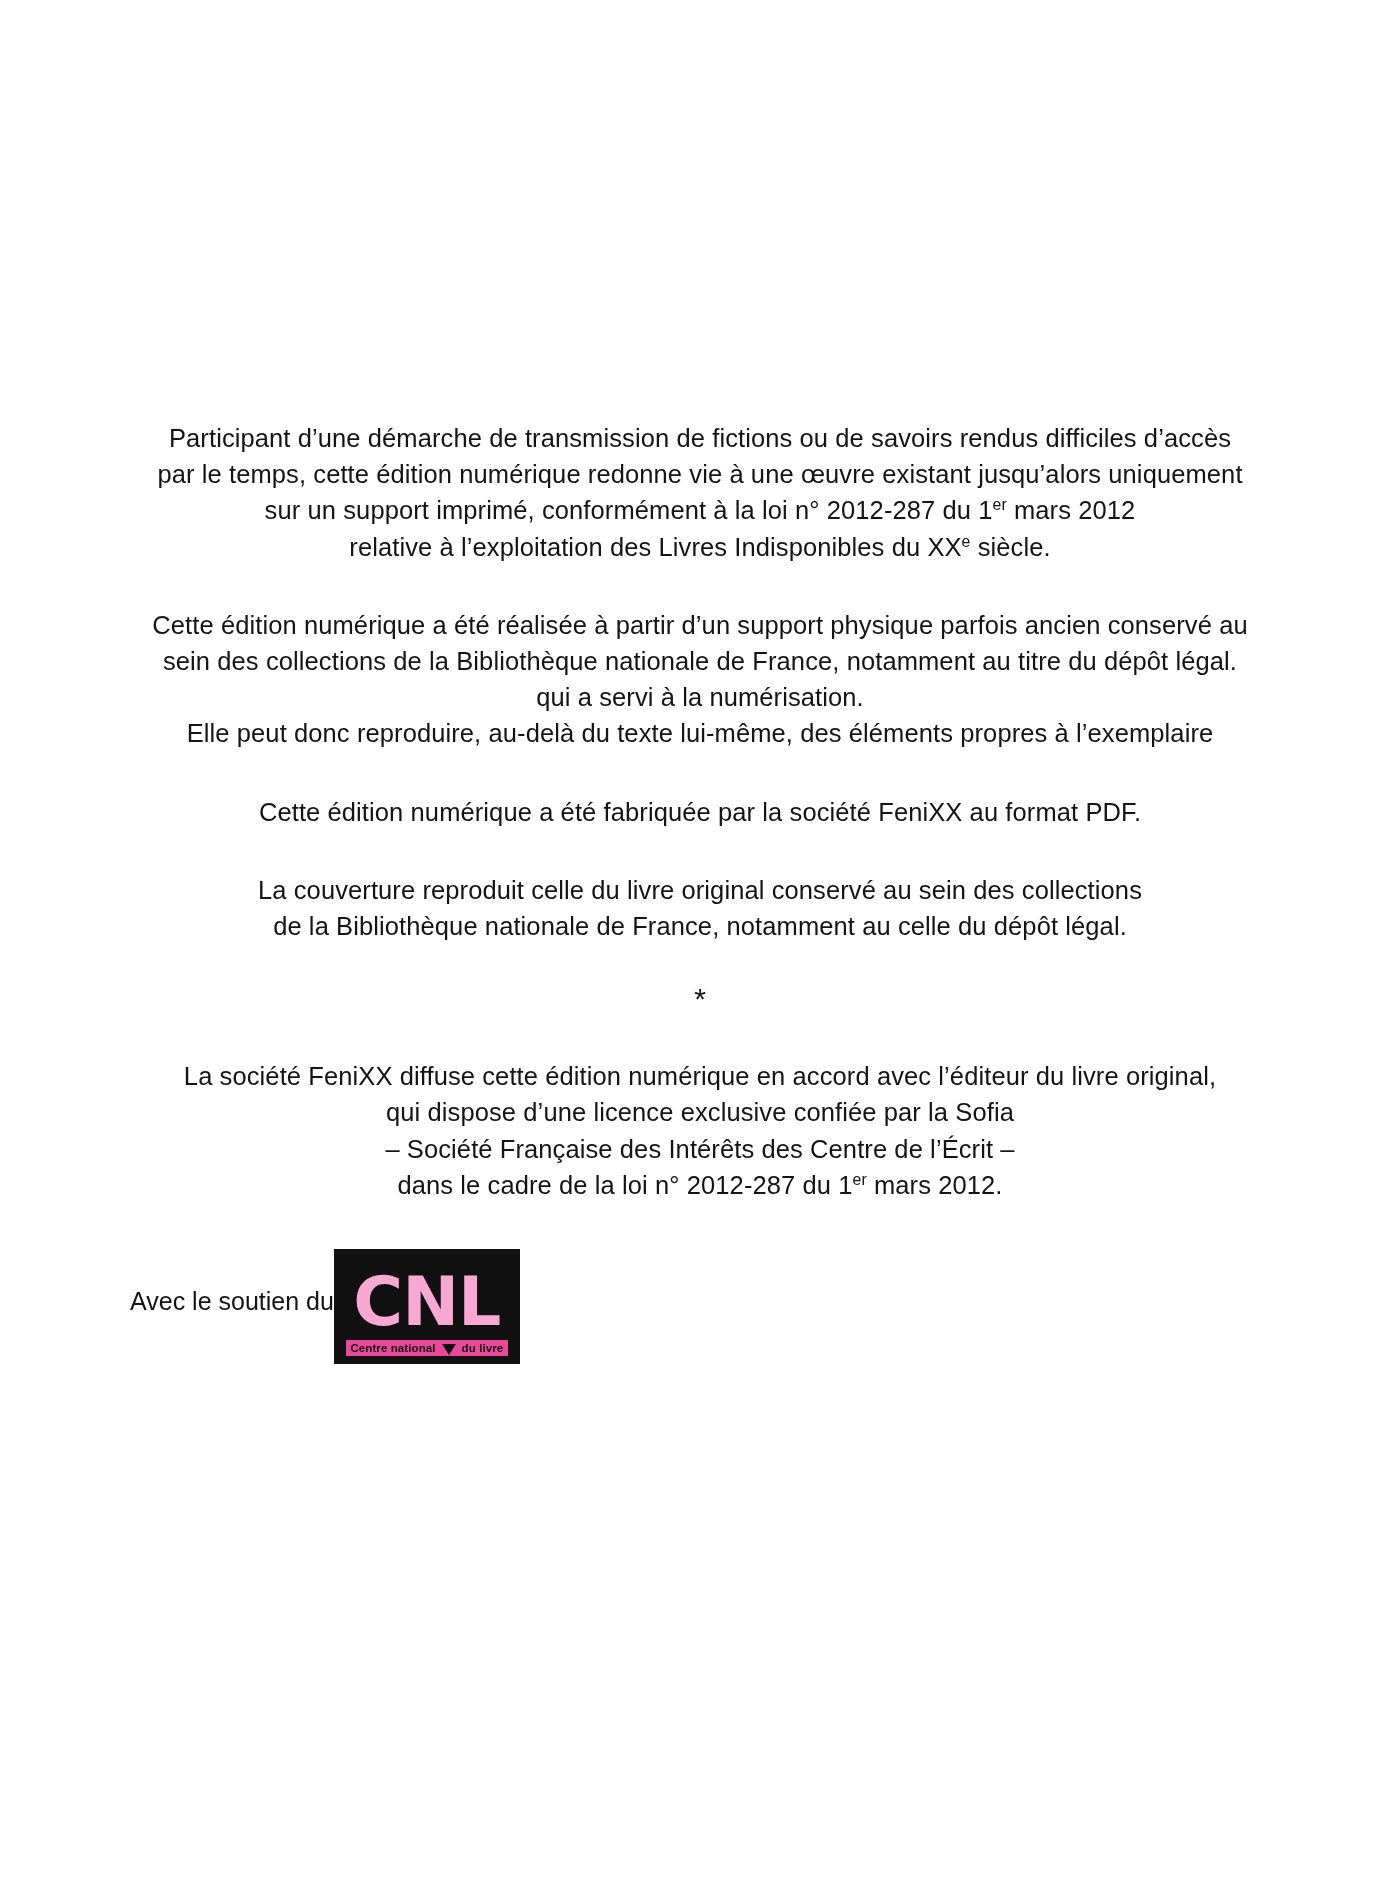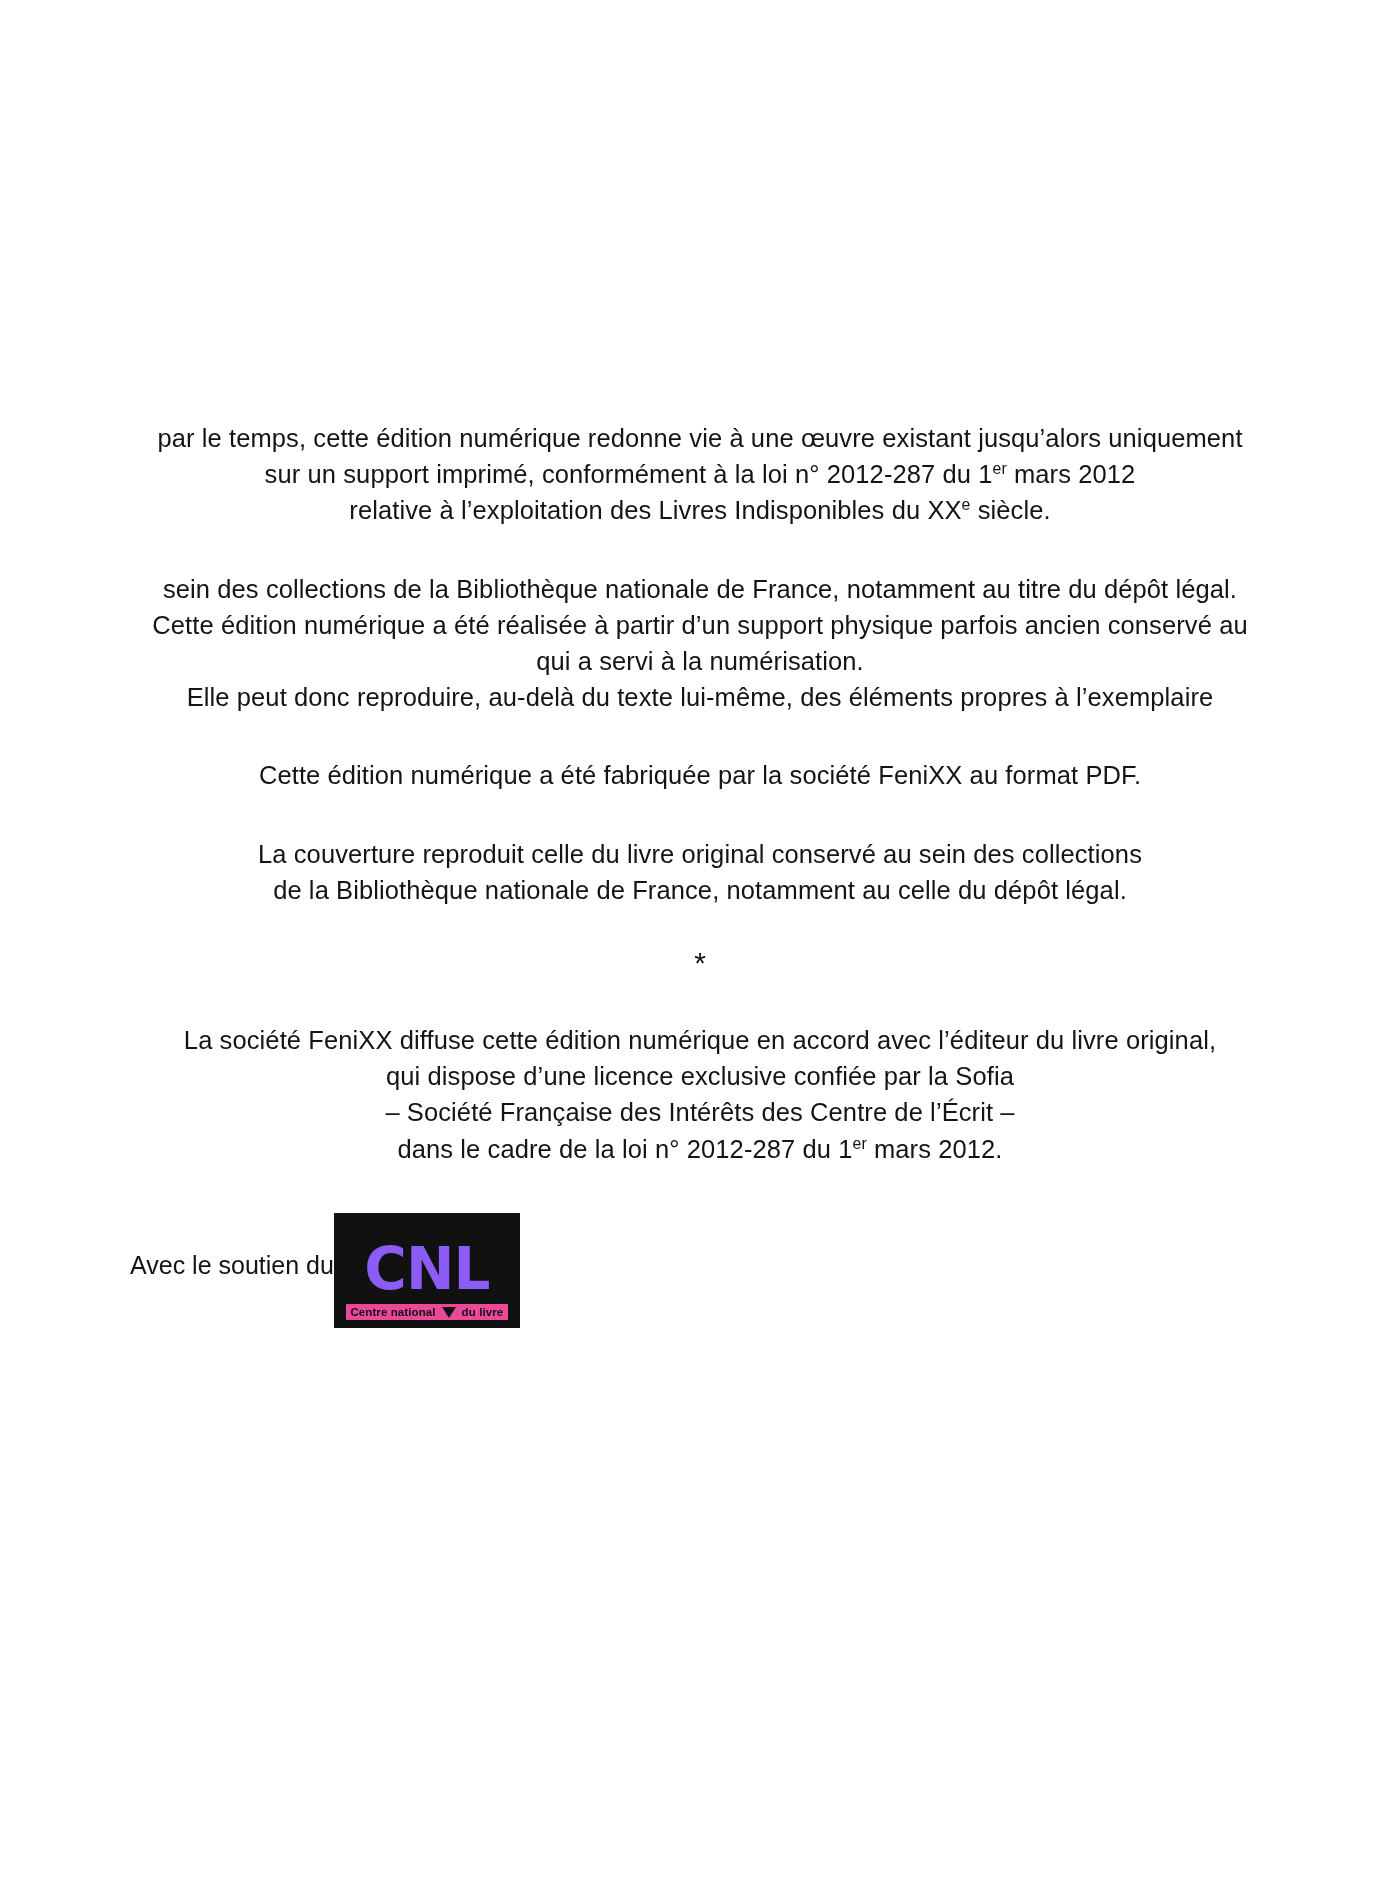--- a/index.html
+++ b/index.html
@@ -79,22 +79,22 @@
     display: flex;
     align-items: flex-end;
     justify-content: center;
     width: 100%;
     height: 74px;
     position: relative;
   }
   .cnl-letters {
     font-family: "DejaVu Sans", sans-serif;
     font-weight: bold;
-    color: #8b5cf6;
-    font-size: 58px;
+    color: #f9a8d4;
+    font-size: 68px;
     line-height: 0.92;
     letter-spacing: -1px;
     display: block;
   }
   .cnl-sub {
     width: 100%;
     margin-top: 7px;
     background: #ec4899;
     color: #111111;
     font-size: 11.5px;
@@ -119,28 +119,29 @@
     top: 1px;
   }
 </style>
 </head>
 <body>
 
 <div class="page">
   <div class="content">
 
     <p class="para">
+      <span class="line">Participant d’une démarche de transmission de fictions ou de savoirs rendus difficiles d’accès</span>
       <span class="line">par le temps, cette édition numérique redonne vie à une œuvre existant jusqu’alors uniquement</span>
       <span class="line">sur un support imprimé, conformément à la loi n° 2012-287 du 1<sup>er</sup> mars 2012</span>
       <span class="line">relative à l’exploitation des Livres Indisponibles du XX<sup>e</sup> siècle.</span>
     </p>
 
     <p class="para">
+      <span class="line">Cette édition numérique a été réalisée à partir d’un support physique parfois ancien conservé au</span>
       <span class="line">sein des collections de la Bibliothèque nationale de France, notamment au titre du dépôt légal.</span>
-      <span class="line">Cette édition numérique a été réalisée à partir d’un support physique parfois ancien conservé au</span>
       <span class="line">qui a servi à la numérisation.</span>
       <span class="line">Elle peut donc reproduire, au-delà du texte lui-même, des éléments propres à l’exemplaire</span>
     </p>
 
     <p class="para">
       <span class="line">Cette édition numérique a été fabriquée par la société FeniXX au format PDF.</span>
     </p>
 
     <p class="para tight">
       <span class="line">La couverture reproduit celle du livre original conservé au sein des collections</span>

